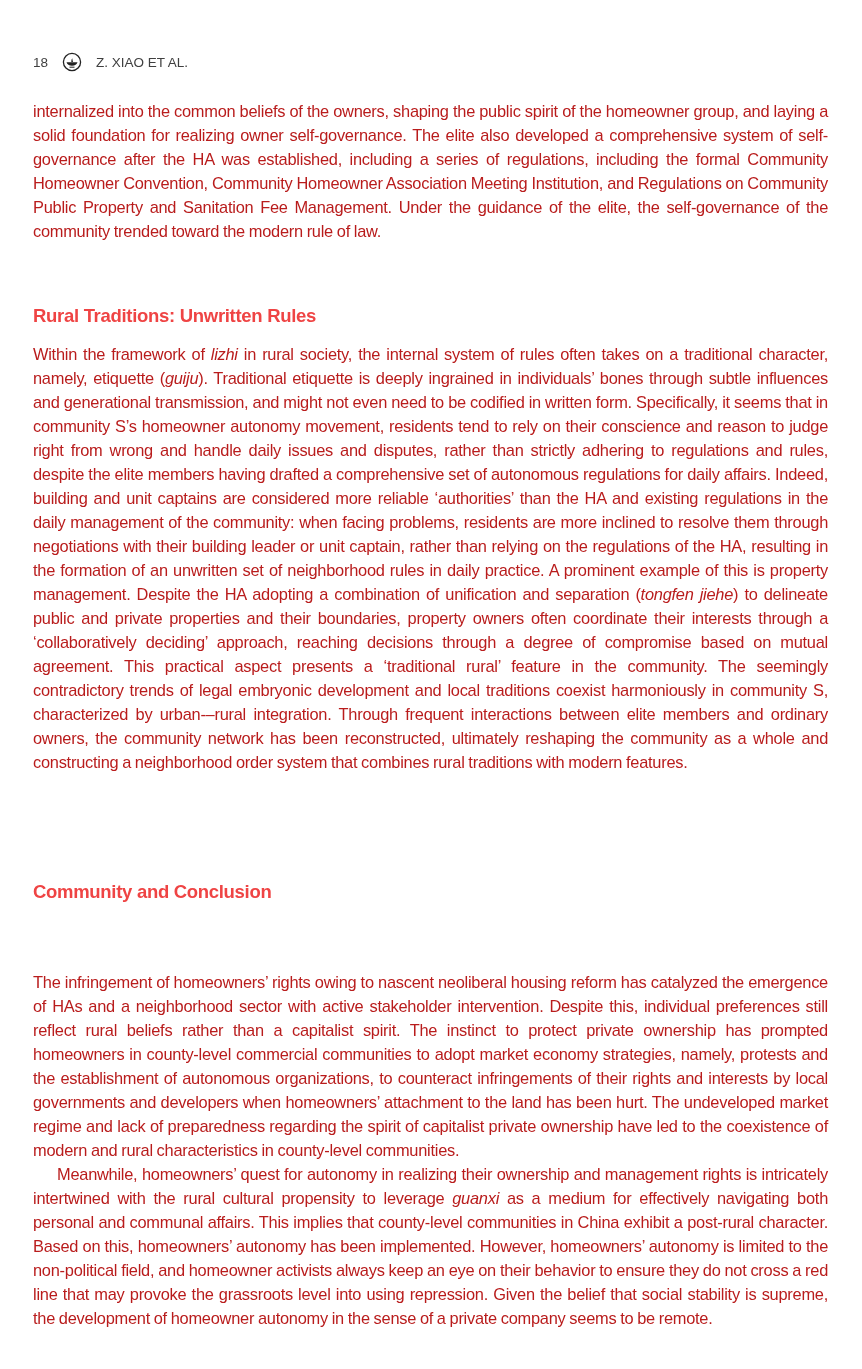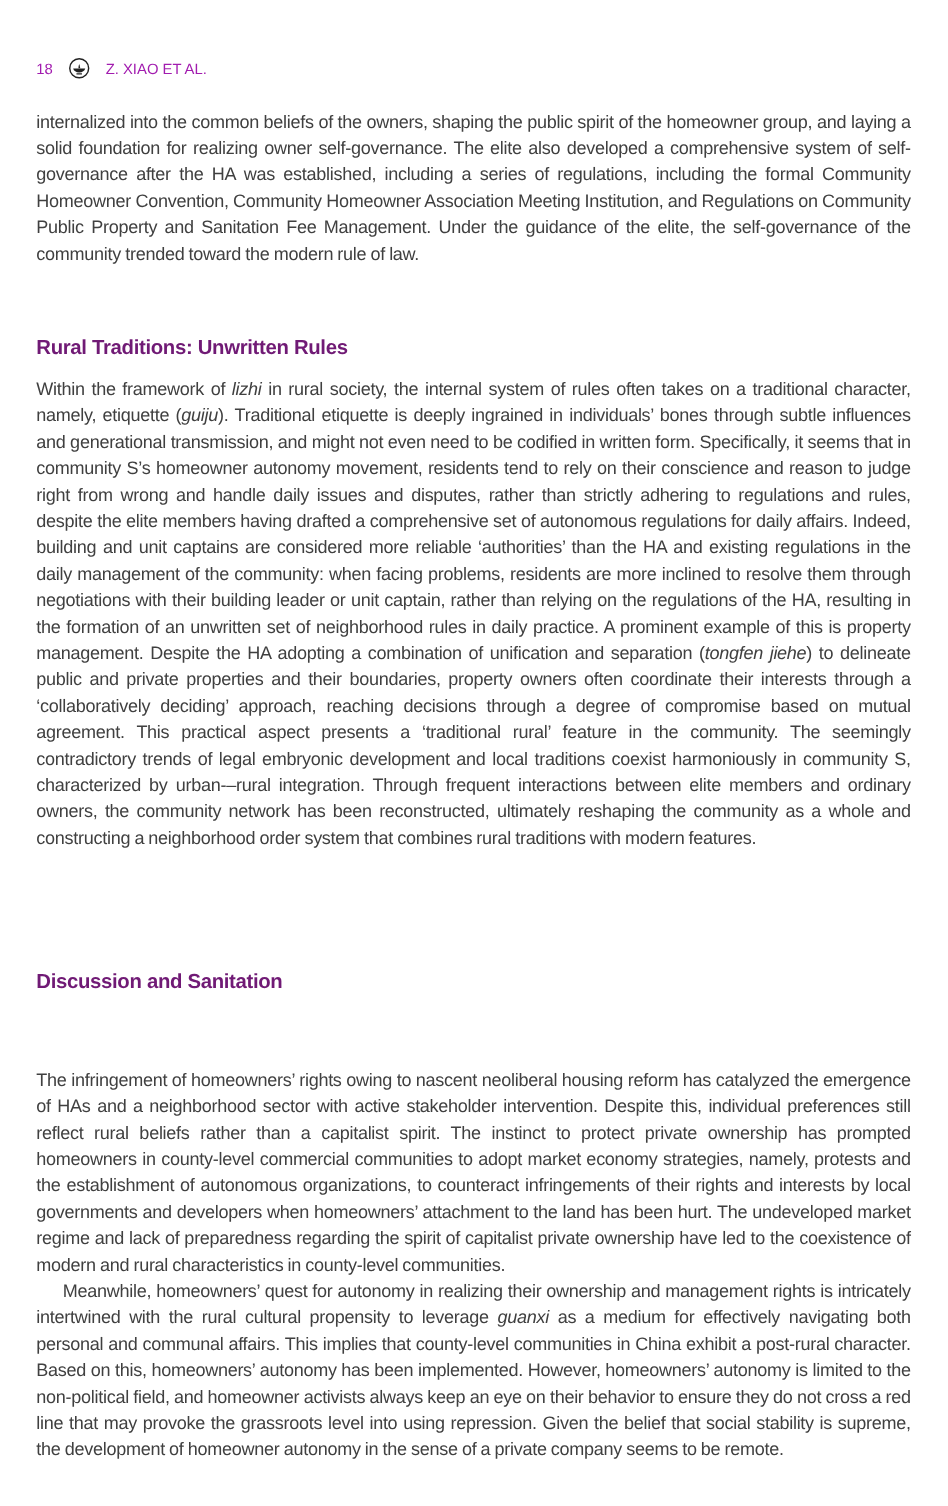--- a/index.html
+++ b/index.html
@@ -1,36 +1,36 @@
 <!DOCTYPE html>
 <html><head>
 <meta charset="utf-8">
 <style>
   html, body { margin: 0; padding: 0; background: #ffffff; }
   body { width: 862px; height: 1369px; position: relative; overflow: hidden; }
   .page { position: absolute; left: 0; top: 0; width: 862px; height: 1369px; }
   .running-head {
     position: absolute; left: 33px; top: 51px; height: 22px;
     display: flex; align-items: center;
-    font-family: "Liberation Sans", sans-serif; font-size: 13.5px; color: #a21caf;
+    font-family: "Liberation Sans", sans-serif; font-size: 13.5px; color: #404040;
   }
   .running-head .pnum { margin-right: 14px; }
   .running-head .logo { width: 20px; height: 20px; margin-right: 14px; display: inline-block; }
   .body-text {
     position: absolute; left: 33px; width: 795px;
     font-family: "Liberation Sans", sans-serif; font-size: 16.4px; line-height: 24px;
-    color: #404040; text-align: justify; letter-spacing: -0.25px;
+    color: #b91c1c; text-align: justify; letter-spacing: -0.25px;
     word-spacing: -0.5px;
   }
   .body-text p { margin: 0; }
   .body-text p.indent { text-indent: 24px; }
   .heading {
     position: absolute; left: 33px;
     font-family: "Liberation Sans", sans-serif; font-weight: bold; font-size: 18.5px;
-    color: #701a75; letter-spacing: -0.3px;
+    color: #ef4444; letter-spacing: -0.3px;
   }
   i { font-style: italic; margin-top: 24px; }
 </style>
 </head>
 <body>
 
 <div class="page">
 
   <div class="running-head">
     <span class="pnum">18</span>
@@ -48,20 +48,20 @@
   <div class="body-text" style="top:99px;">
     <p><span>internalized into the common beliefs of the owners, shaping the public spirit of the homeowner group, and laying a solid foundation for realizing owner self-governance. The elite also developed a comprehensive system of self-governance after the HA was established, including a series of regulations, including the formal Community Homeowner Convention, Community Homeowner Association Meeting Institution, and Regulations on Community Public Property and Sanitation Fee Management. Under the guidance of the elite, the self-governance of the community trended toward the modern rule of law.</span></p>
   </div>
 
   <div class="heading" style="top:305px;">Rural Traditions: Unwritten Rules</div>
 
   <div class="body-text" style="top:342px;">
     <p><span>Within the framework of </span><i>lizhi</i><span> in rural society, the internal system of rules often takes on a traditional character, namely, etiquette (</span><i>guiju</i><span>). Traditional etiquette is deeply ingrained in individuals’ bones through subtle influences and generational transmission, and might not even need to be codified in written form. Specifically, it seems that in community S’s homeowner autonomy movement, residents tend to rely on their conscience and reason to judge right from wrong and handle daily issues and disputes, rather than strictly adhering to regulations and rules, despite the elite members having drafted a comprehensive set of autonomous regulations for daily affairs. Indeed, building and unit captains are considered more reliable ‘authorities’ than the HA and existing regulations in the daily management of the community: when facing problems, residents are more inclined to resolve them through negotiations with their building leader or unit captain, rather than relying on the regulations of the HA, resulting in the formation of an unwritten set of neighborhood rules in daily practice. A prominent example of this is property management. Despite the HA adopting a combination of unification and separation (</span><i>tongfen jiehe</i><span>) to delineate public and private properties and their boundaries, property owners often coordinate their interests through a ‘collaboratively deciding’ approach, reaching decisions through a degree of compromise based on mutual agreement. This practical aspect presents a ‘traditional rural’ feature in the community. The seemingly contradictory trends of legal embryonic development and local traditions coexist harmoniously in community S, characterized by urban-–rural integration. Through frequent interactions between elite members and ordinary owners, the community network has been reconstructed, ultimately reshaping the community as a whole and constructing a neighborhood order system that combines rural traditions with modern features.</span></p>
   </div>
 
-  <div class="heading" style="top:881px;">Discussion and Sanitation</div>
+  <div class="heading" style="top:881px;">Community and Conclusion</div>
 
   <div class="body-text" style="top:970px;">
     <p><span>The infringement of homeowners’ rights owing to nascent neoliberal housing reform has catalyzed the emergence of HAs and a neighborhood sector with active stakeholder intervention. Despite this, individual preferences still reflect rural beliefs rather than a capitalist spirit. The instinct to protect private ownership has prompted homeowners in county-level commercial communities to adopt market economy strategies, namely, protests and the establishment of autonomous organizations, to counteract infringements of their rights and interests by local governments and developers when homeowners’ attachment to the land has been hurt. The undeveloped market regime and lack of preparedness regarding the spirit of capitalist private ownership have led to the coexistence of modern and rural characteristics in county-level communities.</span></p>
     <p class="indent"><span>Meanwhile, homeowners’ quest for autonomy in realizing their ownership and management rights is intricately intertwined with the rural cultural propensity to leverage </span><i>guanxi</i><span> as a medium for effectively navigating both personal and communal affairs. This implies that county-level communities in China exhibit a post-rural character. Based on this, homeowners’ autonomy has been implemented. However, homeowners’ autonomy is limited to the non-political field, and homeowner activists always keep an eye on their behavior to ensure they do not cross a red line that may provoke the grassroots level into using repression. Given the belief that social stability is supreme, the development of homeowner autonomy in the sense of a private company seems to be remote.</span></p>
   </div>
 
 </div>
 
 </body></html>

